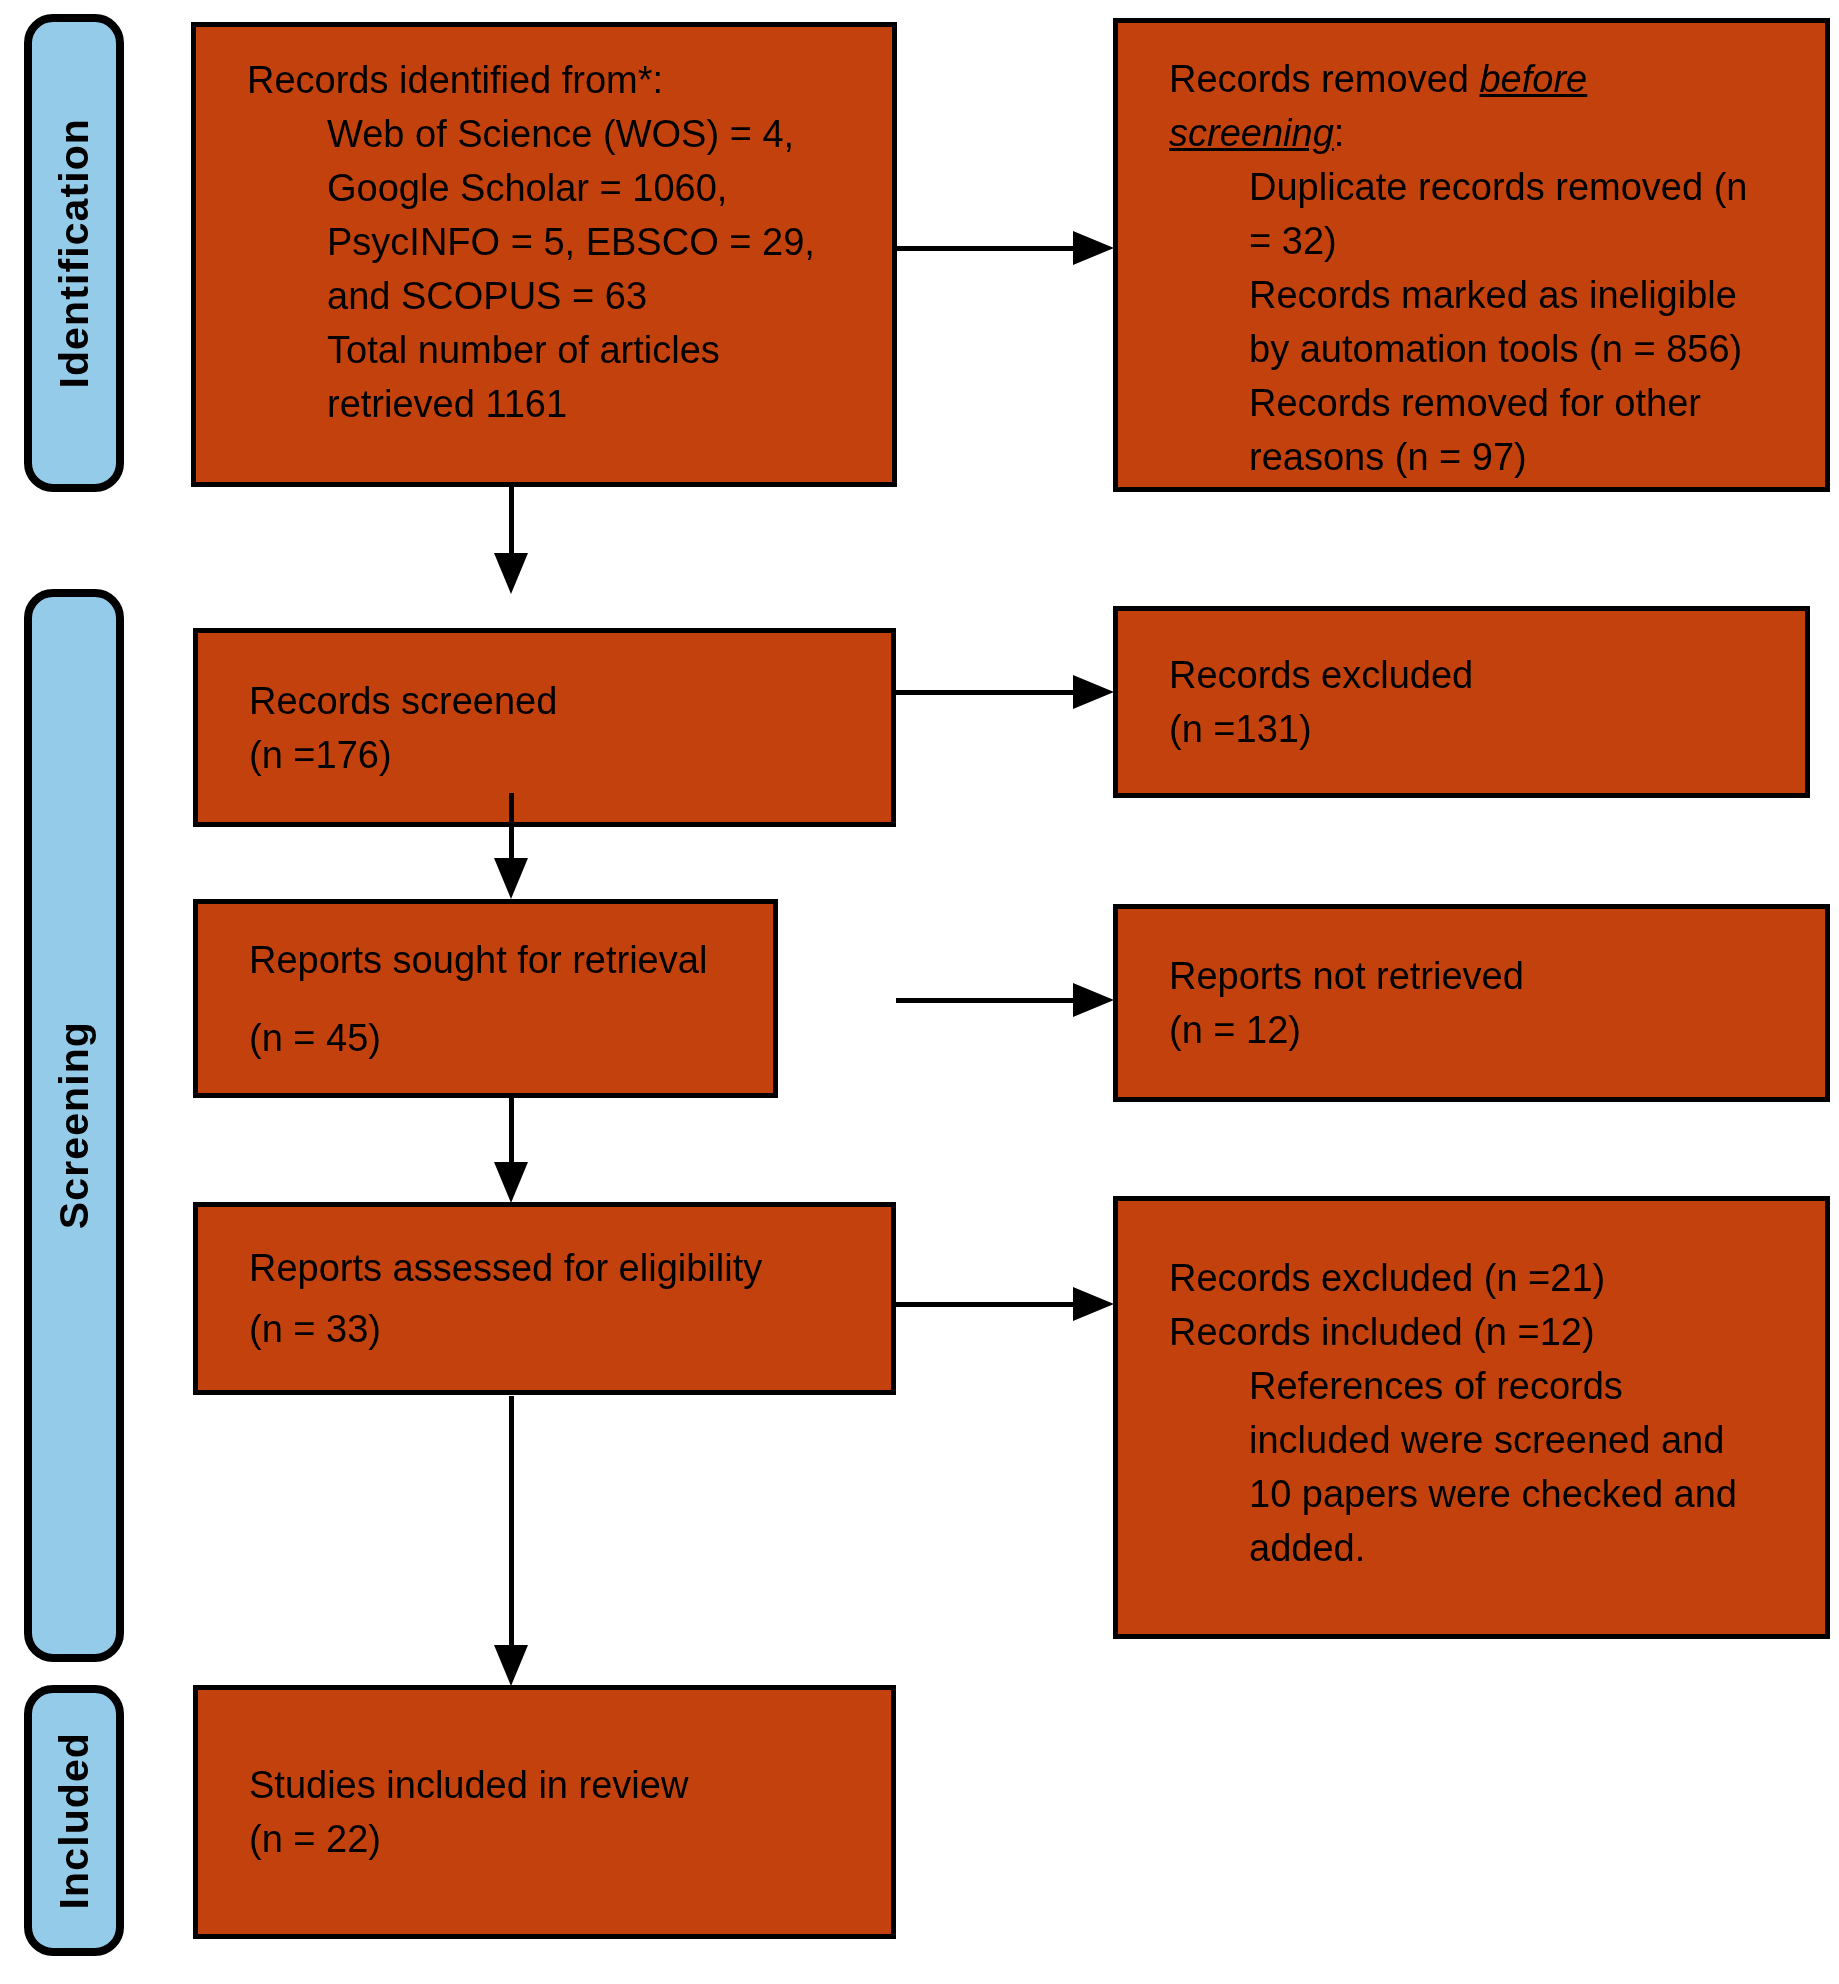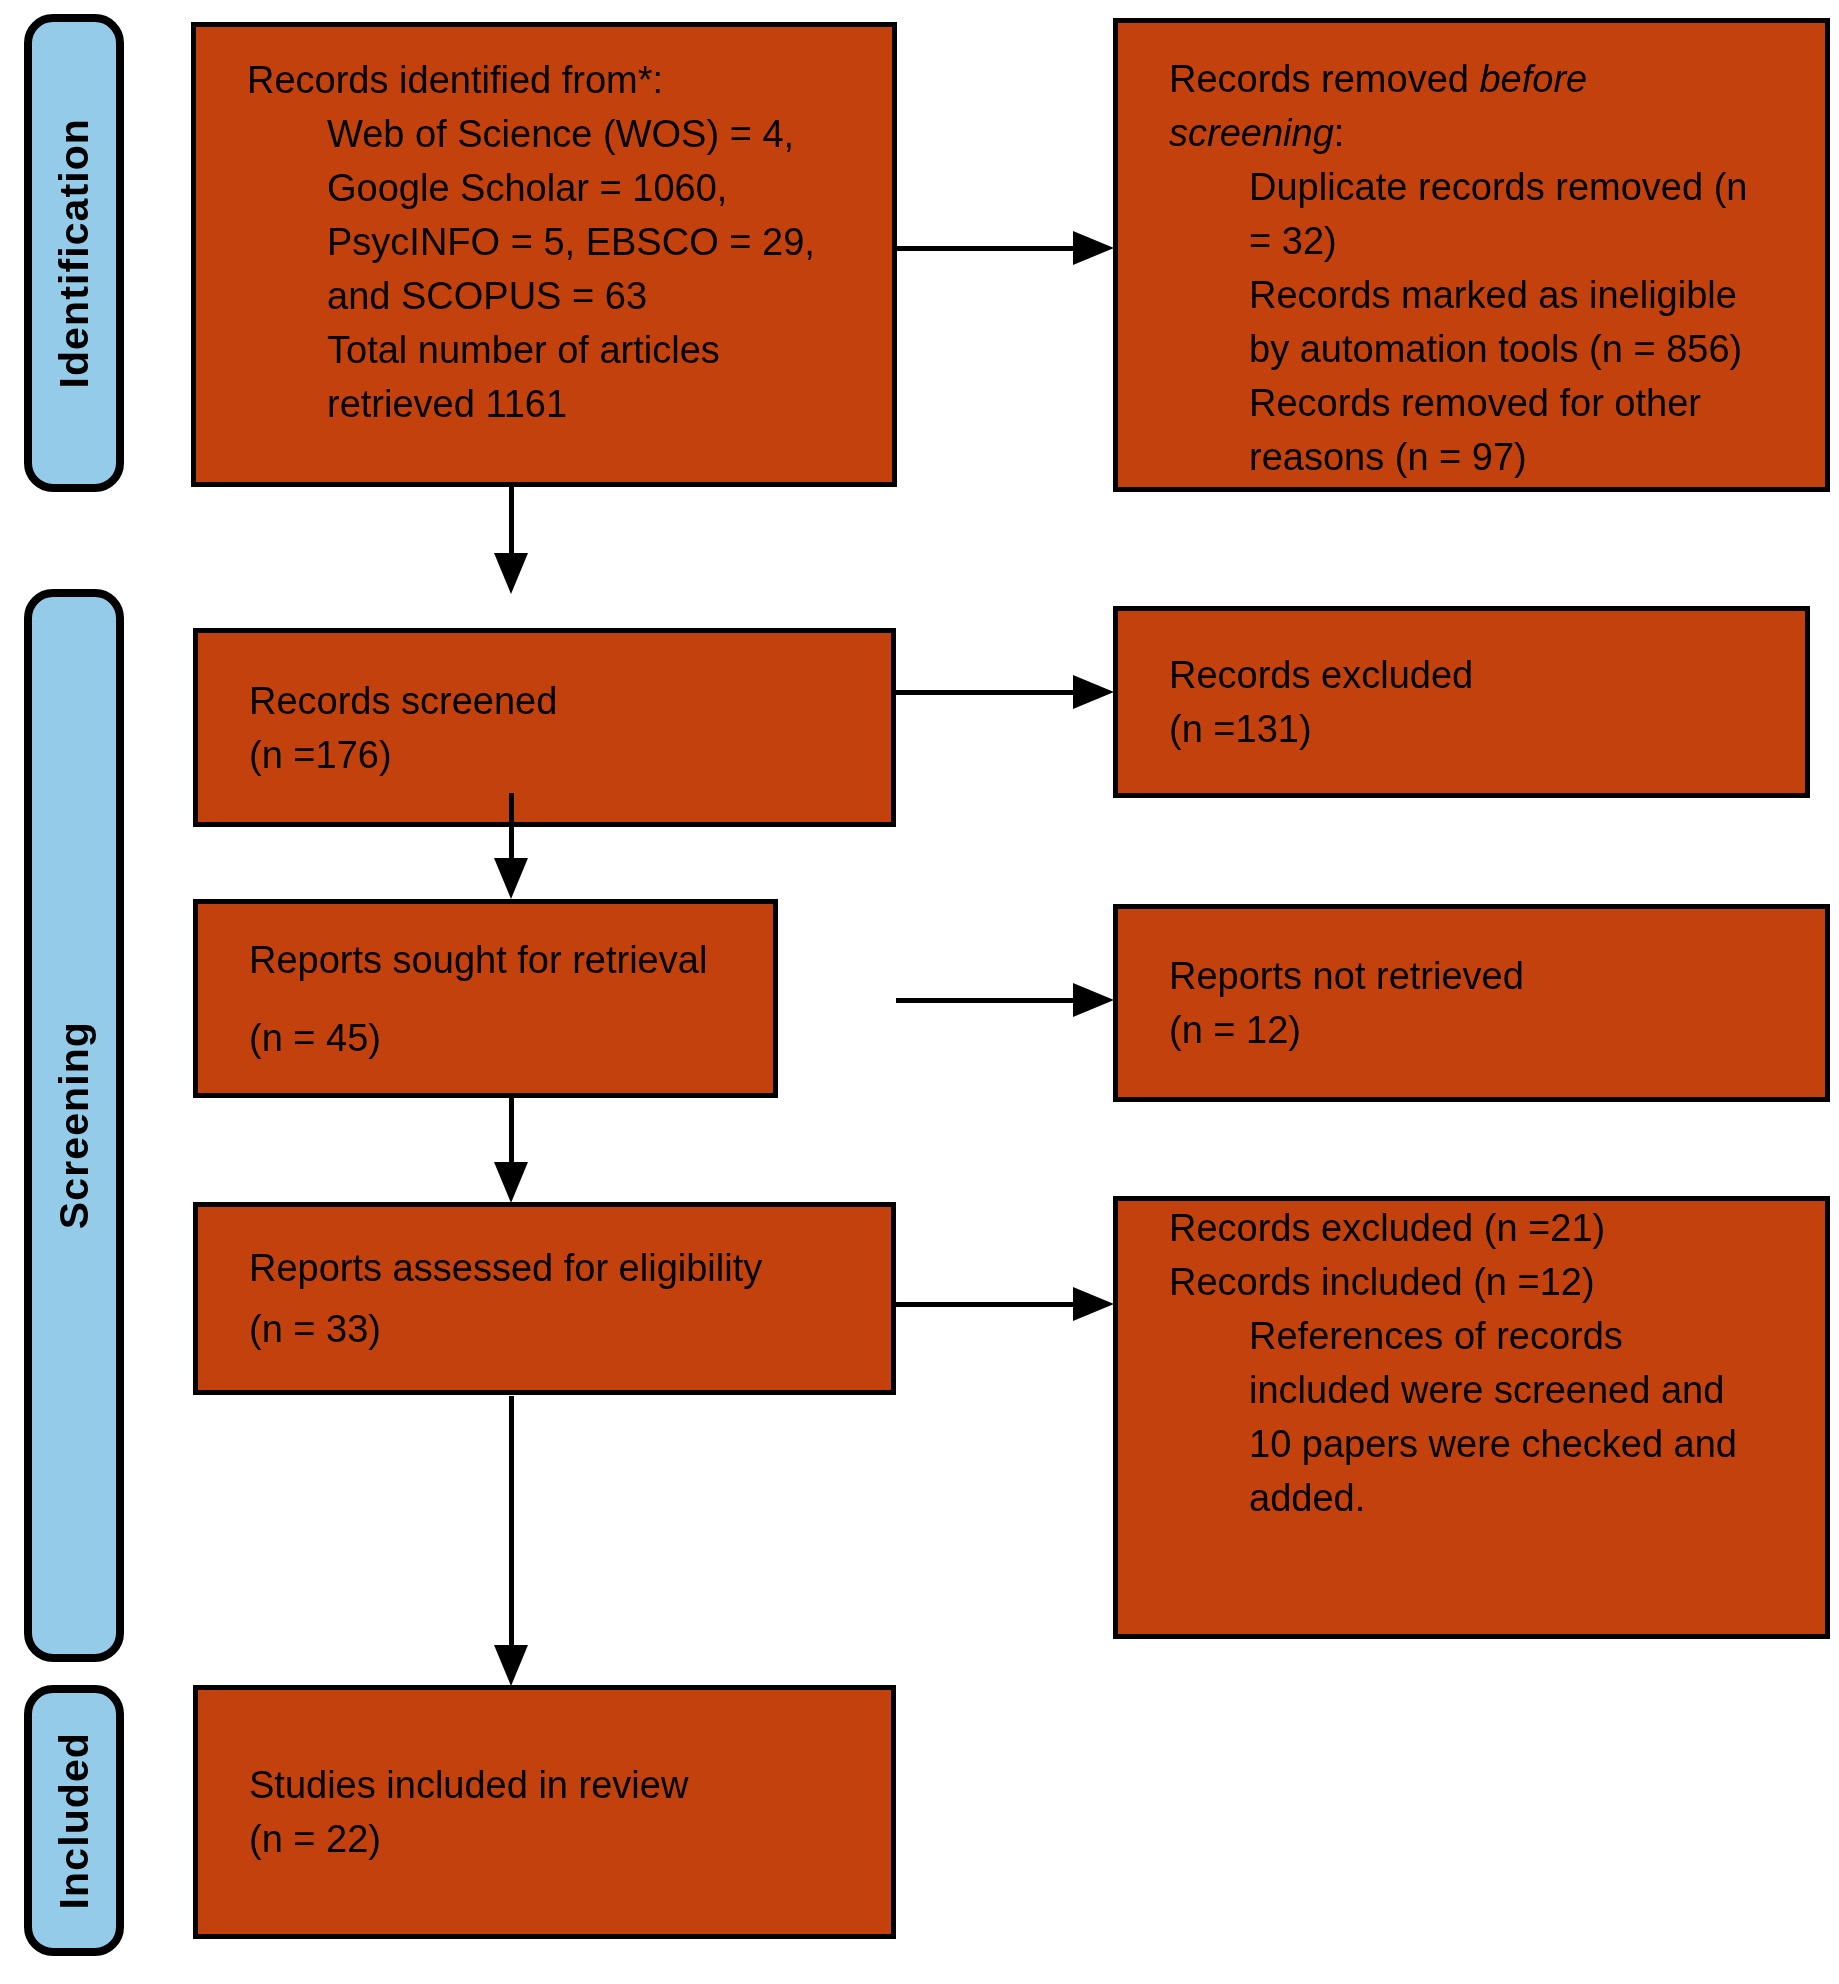--- a/index.html
+++ b/index.html
@@ -52,30 +52,30 @@
     padding-left: 51px;
     padding-right: 13.5px;
   }
   .center {
     display: flex;
     flex-direction: column;
     justify-content: center;
   }
   .line { white-space: nowrap; }
   .ind  { padding-left: 80px; }
-  .it   { font-style: italic; }
+  .it   { font-style: italic; text-decoration: underline; }
 
   .b1 { left: 191px;  top: 21.5px;   width: 706px; height: 465px; padding-top: 26px; }
   .r1 { left: 1113px; top: 18px;   width: 717px; height: 474px; padding-top: 29px; }
   .b2 { left: 193px;  top: 594px; width: 703px; height: 199px; margin-top: 34px; }
   .r2 { left: 1113px; top: 606px; width: 697px; height: 192px; }
   .b3 { left: 193px;  top: 899px; width: 585px; height: 199px; gap: 24px; }
   .r3 { left: 1113px; top: 904px; width: 717px; height: 198px; }
   .b4 { left: 193px;  top: 1202px; width: 703px; height: 193px; gap: 7px; }
-  .r4 { left: 1113px; top: 1196px; width: 717px; height: 443px; }
+  .r4 { left: 1113px; top: 1196px; width: 717px; height: 443px; padding-top: 50px; }
   .b5 { left: 193px;  top: 1685px; width: 703px; height: 254px; }
 
   
   .vline {
     position: absolute;
     width: 4.5px;
     background: #000000;
     left: 509px;
   }
   .v1 { top: 487px;  height: 71px; }

